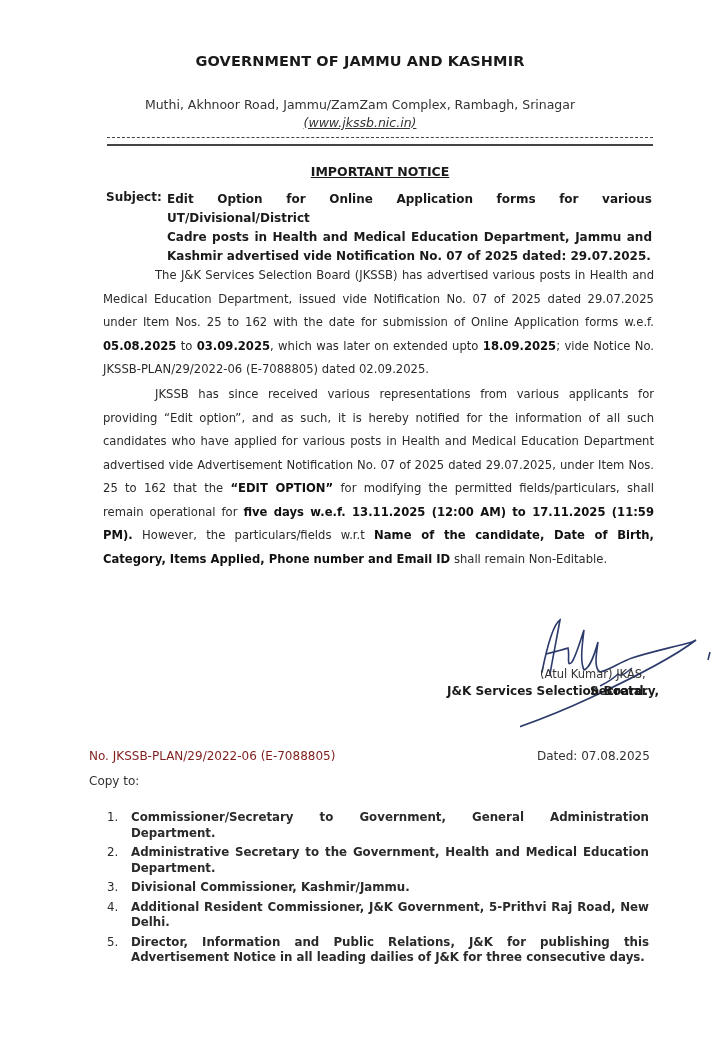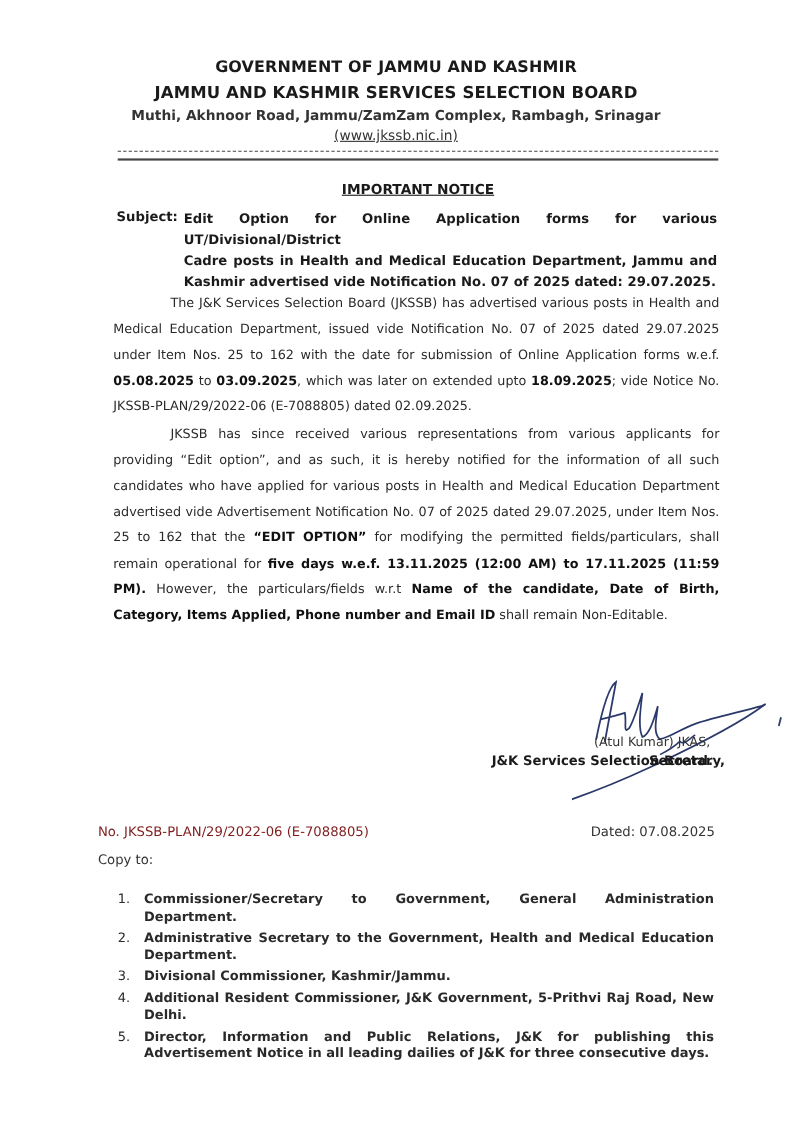--- a/index.html
+++ b/index.html
@@ -1,20 +1,20 @@
 <!DOCTYPE html>
 <html><head>
 <meta charset="utf-8">
 <style>
   html, body { margin: 0; padding: 0; background: #ffffff; }
   body { width: 720px; height: 1042px; position: relative; overflow: hidden; font-family: "DejaVu Sans", "Liberation Sans", sans-serif; color: #1a1a1a; }
   .page { position: absolute; left: 0; top: 0; width: 720px; height: 1042px; }
   .hdr1 { position: absolute; left: 0; width: 720px; text-align: center; font-weight: bold; font-size: 14.5px; letter-spacing: 0.1px; }
-  .addr { position: absolute; left: 0; width: 720px; text-align: center; font-size: 12.5px; color: #333; font-weight: bold; }
-  .web { position: absolute; left: 0; width: 720px; text-align: center; font-size: 12.5px; text-decoration: underline; color: #333; }
+  .addr { position: absolute; left: 0; width: 720px; text-align: center; font-size: 12.5px; color: #333; }
+  .web { position: absolute; left: 0; width: 720px; text-align: center; font-size: 12.5px; font-style: italic; text-decoration: underline; color: #333; }
   .rule-dash { position: absolute; left: 107px; width: 546px; top: 137px; border-top: 1.5px dashed #444; }
   .rule-solid { position: absolute; left: 107px; width: 546px; top: 144px; border-top: 2px solid #444; }
   .notice-title { position: absolute; left: 0; width: 760px; text-align: center; top: 164px; font-weight: bold; font-size: 12.5px; text-decoration: underline; }
   .subj-label { position: absolute; left: 106px; top: 190px; font-weight: bold; font-size: 12px; }
   .subj-text { position: absolute; left: 167px; top: 190px; width: 485px; font-weight: bold; font-size: 12px; line-height: 19px; text-align: justify; text-align-last: justify; }
   .subj-text .last { text-align-last: left; }
   .para { position: absolute; left: 103px; width: 551px; font-size: 11.6px; line-height: 23.5px; text-align: justify; color: #2a2a2a; }
   .para b { color: #111; }
   .para .indent { display: inline-block; width: 52px; }
   .sig-svg { position: absolute; left: 520px; top: 612px; width: 200px; height: 130px; }
@@ -29,21 +29,20 @@
   .copy-item .num { width: 24px; flex: none; }
   .copy-item .txt { flex: 1; text-align: justify; font-weight: bold; }
   .copy-item.just .txt { text-align-last: left; }
 </style>
 </head>
 <body>
 
 <div class="page">
 
   <div class="hdr1" style="top:53px;">GOVERNMENT OF JAMMU AND KASHMIR</div>
-  <div class="hdr1" style="top:75px; font-size:15px;">JAMMU AND KASHMIR SERVICES SELECTION BOARD</div>
   <div class="addr" style="top:97px;">Muthi, Akhnoor Road, Jammu/ZamZam Complex, Rambagh, Srinagar</div>
   <div class="web" style="top:115px;">(www.jkssb.nic.in)</div>
 
   <div class="rule-dash"></div>
   <div class="rule-solid"></div>
 
   <div class="notice-title">IMPORTANT NOTICE</div>
 
   <div class="subj-label">Subject:</div>
   <div class="subj-text">

